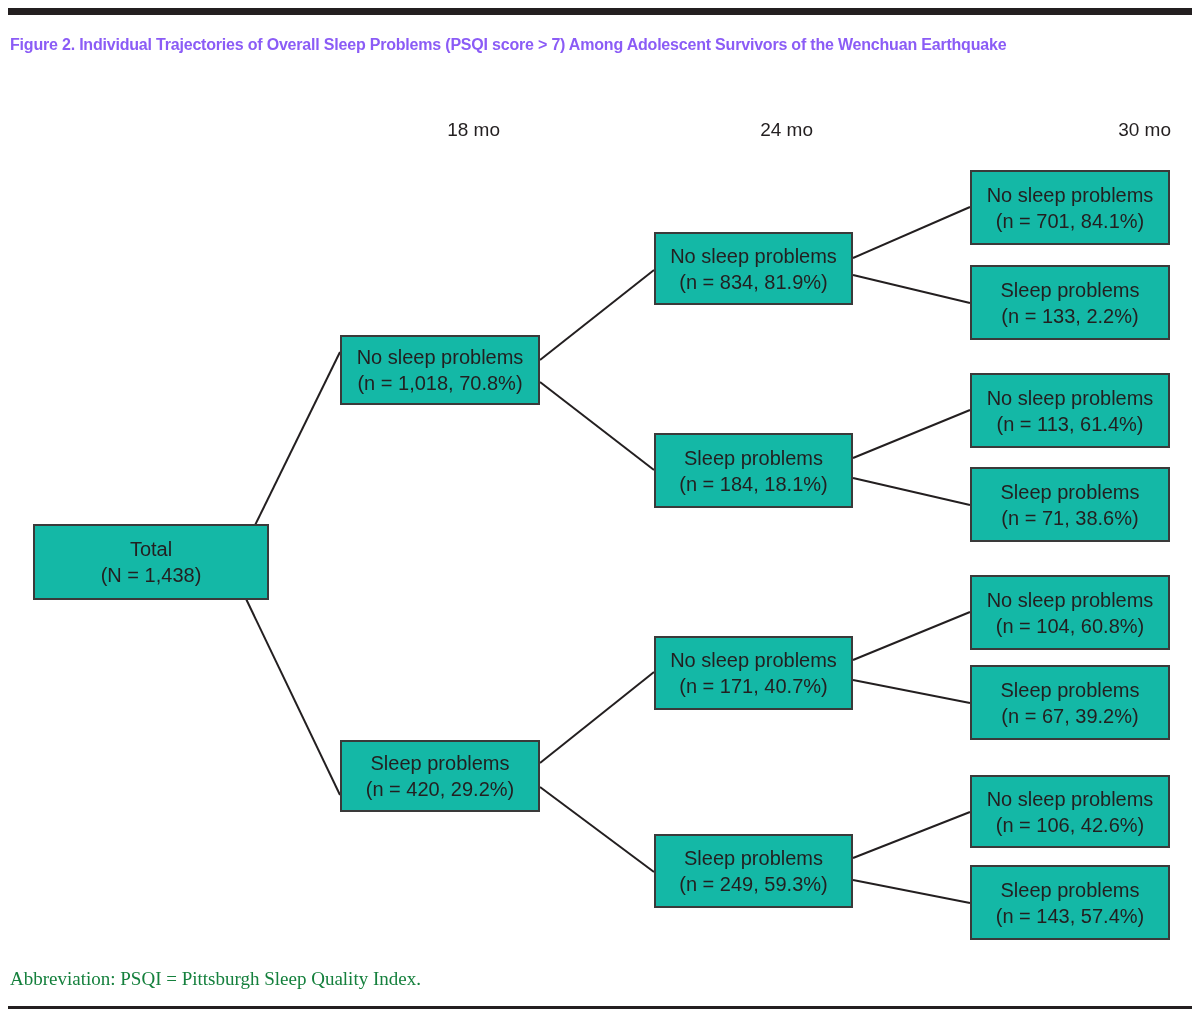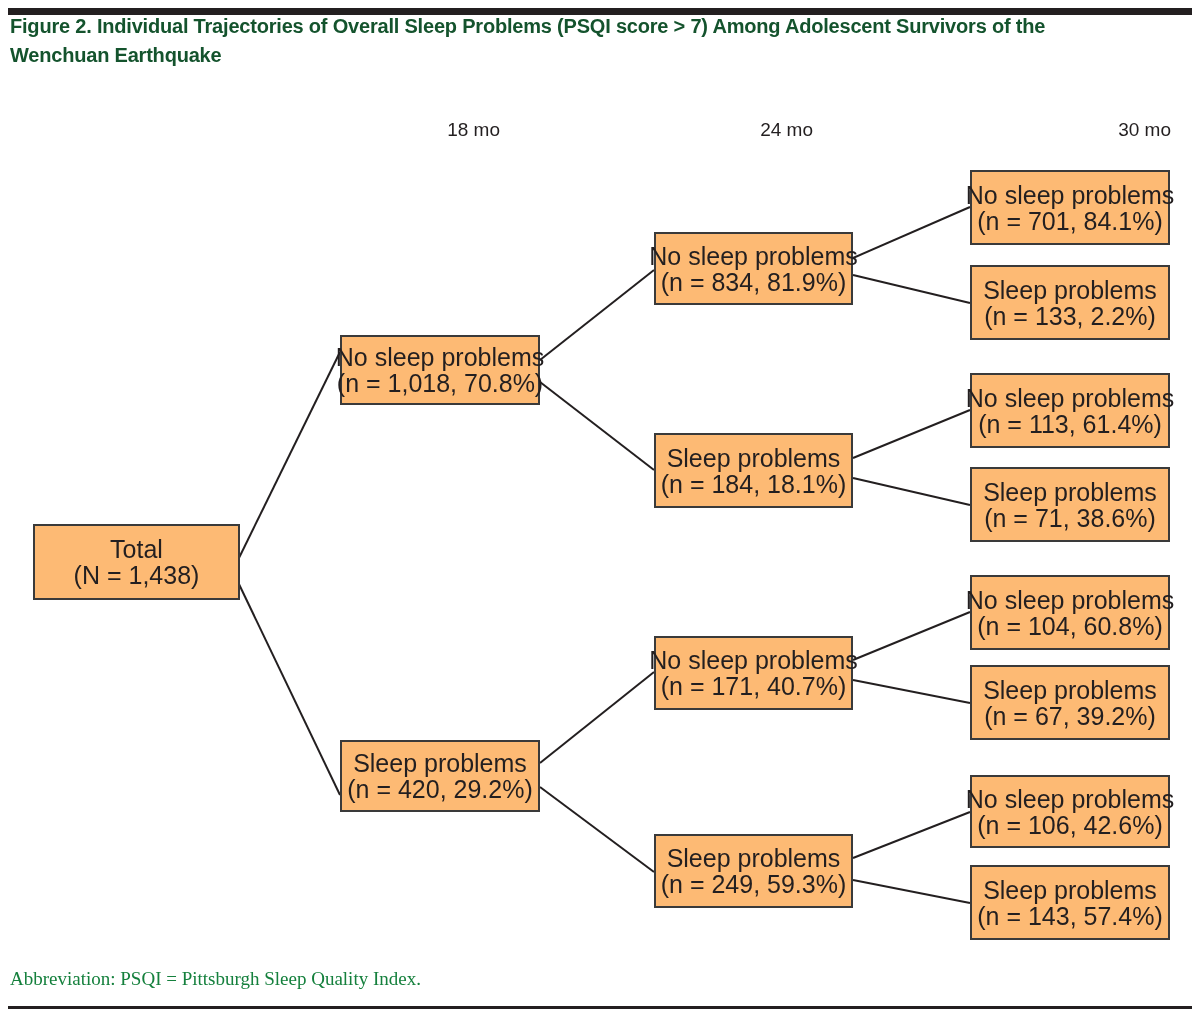--- a/index.html
+++ b/index.html
@@ -33,27 +33,27 @@
     position: absolute;
     left: 8px;
     top: 1006px;
     width: 1184px;
     height: 3px;
     background: #231f20;
   }
   .fig-title {
     position: absolute;
     left: 10px;
-    top: 12px;
+    top: 30px;
     width: 1090px;
-    font-size: 20px;
+    font-size: 16px;
     font-weight: bold;
     line-height: 29px;
     letter-spacing: -0.2px;
-    color: #14532d;
+    color: #8b5cf6;
   }
   .footnote {
     position: absolute;
     left: 10px;
     top: 968px;
     font-family: "Liberation Serif", serif;
     font-size: 19px;
     color: #15803d;
     white-space: nowrap;
   }
@@ -68,27 +68,27 @@
   #chart-canvas {
     position: absolute;
     left: 0;
     top: 0;
     width: 1200px;
     height: 1016px;
   }
   .node-box {
     position: absolute;
     border: 2px solid #3a3a3a;
-    background: #fdba74;
+    background: #14b8a6;
     box-sizing: border-box;
     display: flex;
     flex-direction: column;
     align-items: center;
     justify-content: center;
-    font-size: 25px;
+    font-size: 20px;
     line-height: 26px;
     color: #231f20;
     text-align: center;
     white-space: nowrap;
   }
   .node-box .line1 { display: block; }
   .node-box .line2 { display: block; }
 </style>
 </head>
 <body>
@@ -114,21 +114,21 @@
       <line x1="853" y1="275" x2="970" y2="303" stroke="#231f20" stroke-width="2"></line>
       <line x1="853" y1="458" x2="970" y2="410" stroke="#231f20" stroke-width="2"></line>
       <line x1="853" y1="478" x2="970" y2="505" stroke="#231f20" stroke-width="2"></line>
       <line x1="853" y1="660" x2="970" y2="612" stroke="#231f20" stroke-width="2"></line>
       <line x1="853" y1="680" x2="970" y2="703" stroke="#231f20" stroke-width="2"></line>
       <line x1="853" y1="858" x2="970" y2="812" stroke="#231f20" stroke-width="2"></line>
       <line x1="853" y1="880" x2="970" y2="903" stroke="#231f20" stroke-width="2"></line>
     </svg>
 
   <div id="node-layer">
-      <div class="node-box" style="left: 33px; top: 524px; width: 207px; height: 76px; border-color: rgb(58, 58, 58);">
+      <div class="node-box" style="left: 33px; top: 524px; width: 236px; height: 76px; border-color: rgb(58, 58, 58);">
         <span class="line1">Total</span>
         <span class="line2">(N = 1,438)</span>
       </div>
       <div class="node-box" style="left: 340px; top: 335px; width: 200px; height: 70px; border-color: rgb(58, 58, 58);">
         <span class="line1">No sleep problems</span>
         <span class="line2">(n = 1,018, 70.8%)</span>
       </div>
       <div class="node-box" style="left: 340px; top: 740px; width: 200px; height: 72px; border-color: rgb(58, 58, 58);">
         <span class="line1">Sleep problems</span>
         <span class="line2">(n = 420, 29.2%)</span>

